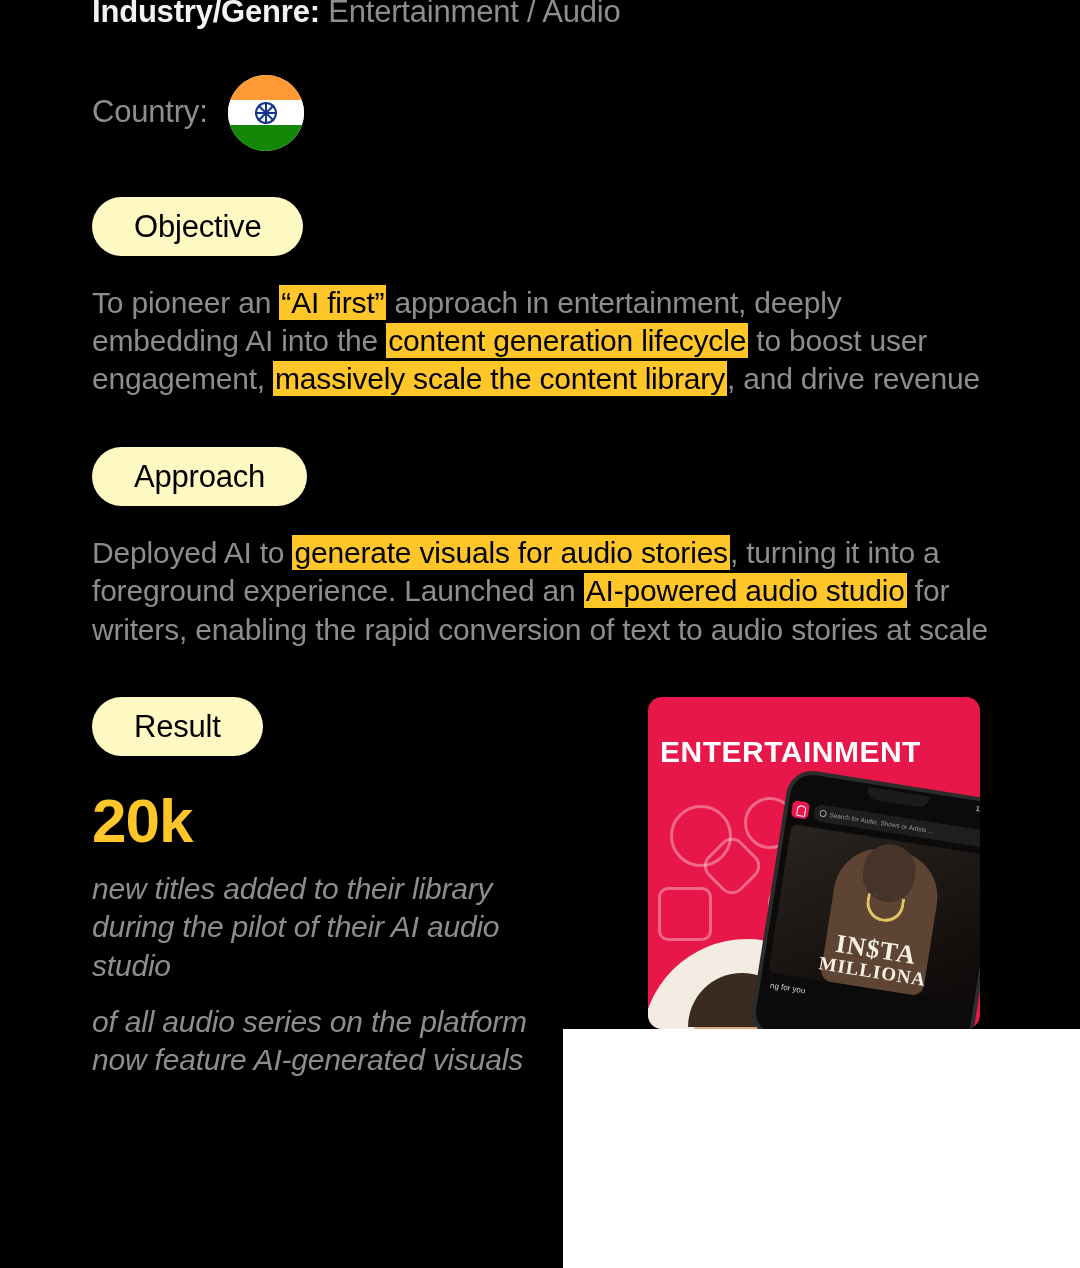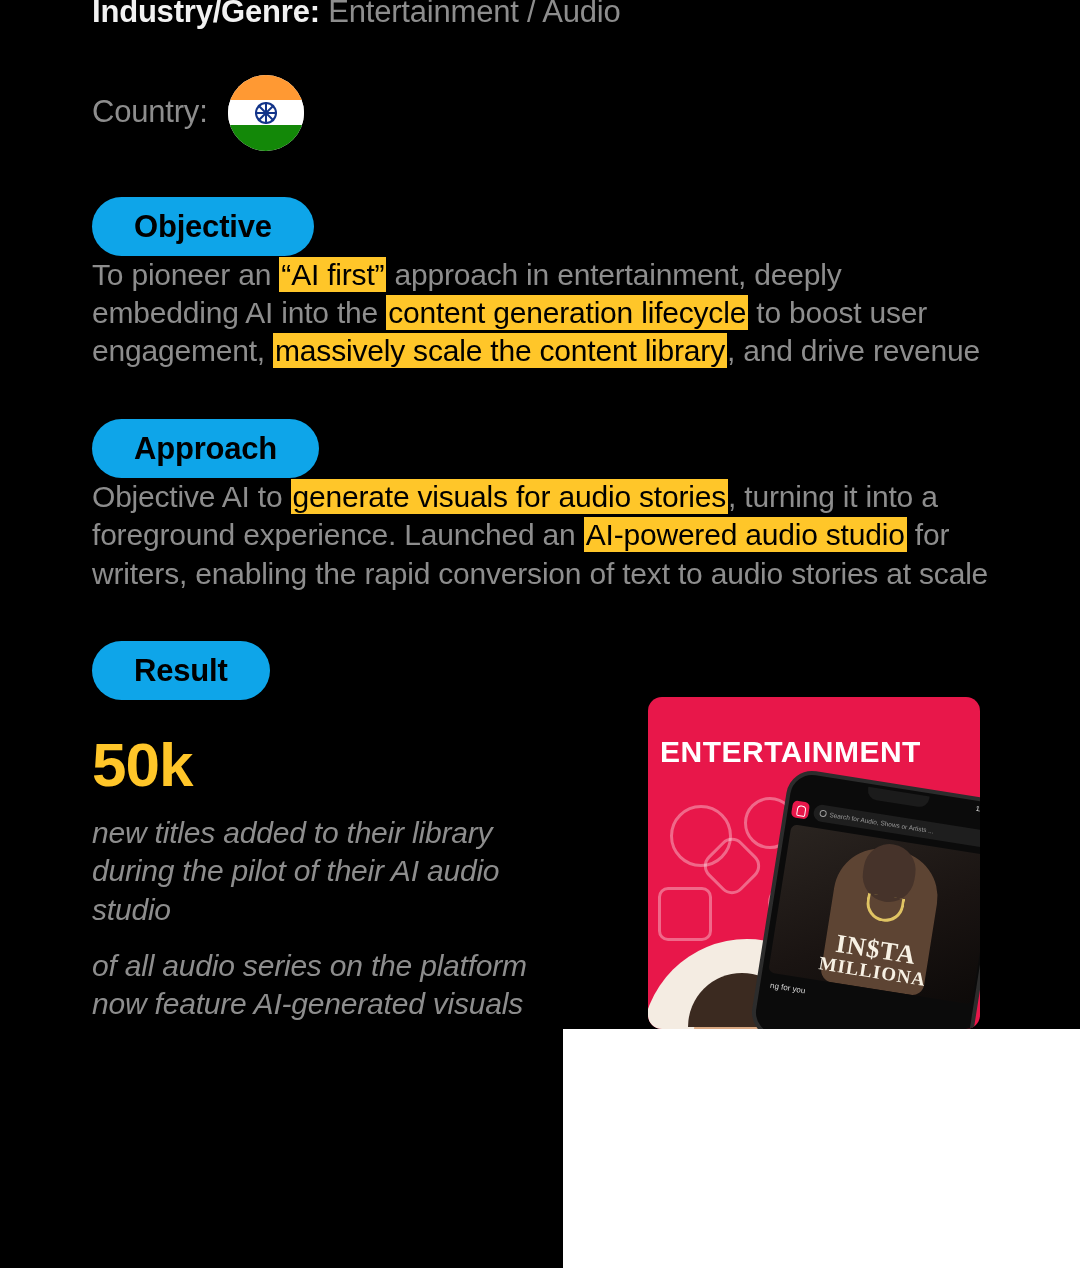--- a/index.html
+++ b/index.html
@@ -94,38 +94,39 @@
     position: absolute;
     left: 50%; top: 50%;
     width: 22px; height: 2px;
     margin: -1px 0 0 -11px;
     background: #12348a;
     transform: rotate(-45deg);
   }
 
   .pill {
     display: inline-block;
-    background: #0ea5e9;
+    background: #fef9c3;
     color: #000000;
     font-size: 31px;
-    font-weight: bold;
+    font-weight: normal;
     letter-spacing: -0.2px;
     border-radius: 40px;
     padding: 14px 42px;
     line-height: 1.0;
   }
   .pill-objective { margin-top: 46px; }
   .pill-approach { margin-top: 48px; }
   .pill-result { margin-top: 48px; text-align: right; }
 
   .body-text {
     color: #8d8d8d;
     font-size: 30px;
     line-height: 1.28;
     letter-spacing: -0.2px;
+    margin-top: 28px;
     max-width: 900px;
   }
   .body-text .hl {
     background: #ffc629;
     color: #000000;
     padding: 1px 2px;
     box-decoration-break: clone;
     -webkit-box-decoration-break: clone;
   }
   .result-text {
@@ -414,23 +415,23 @@
         <span class="chakra"></span>
           <span class="chakra2"></span>
           <span class="chakra3"></span>
       </span>
     </div>
 
     <div class="pill pill-objective">Objective</div>
     <div class="body-text"><span>To pioneer an </span><span class="hl">“AI first”</span><span> approach in entertainment, deeply embedding AI into the </span><span class="hl">content generation lifecycle</span><span> to boost user engagement, </span><span class="hl">massively scale the content library</span><span>, and drive revenue</span></div>
 
     <div class="pill pill-approach">Approach</div>
-    <div class="body-text"><span>Objective AI to </span><span class="hl">generate visuals for audio stories</span><span>, turning it into a foreground experience. Launched an </span><span class="hl">AI-powered audio studio</span><span> for writers, enabling the rapid conversion of text to audio stories at scale</span></div>
+    <div class="body-text"><span>Deployed AI to </span><span class="hl">generate visuals for audio stories</span><span>, turning it into a foreground experience. Launched an </span><span class="hl">AI-powered audio studio</span><span> for writers, enabling the rapid conversion of text to audio stories at scale</span></div>
 
     <div class="pill pill-result">Result</div>
 
-    <div class="big-stat">50k</div>
+    <div class="big-stat">20k</div>
     <div class="stat-sub">new titles added to their library during the pilot of their AI audio studio</div>
 
     <div class="stat-sub">of all audio series on the platform now feature AI-generated visuals</div>
 
   </div>
 </div>
 
 </body></html>

